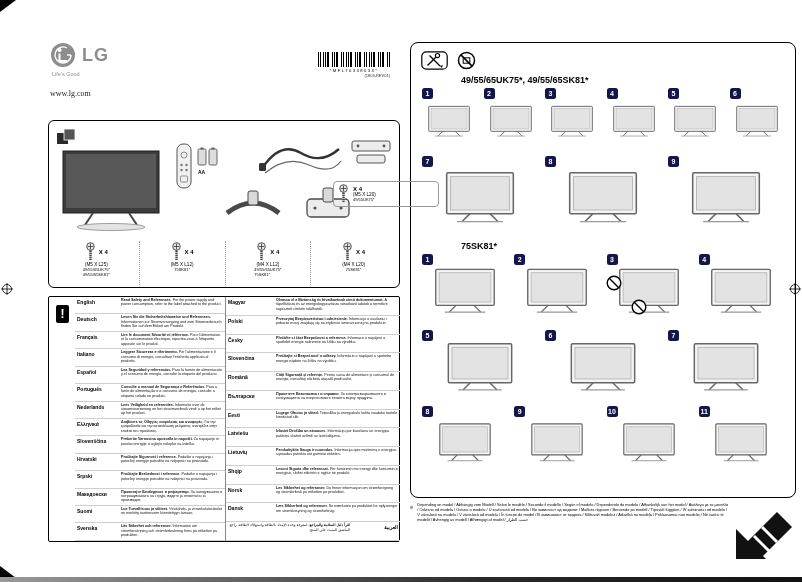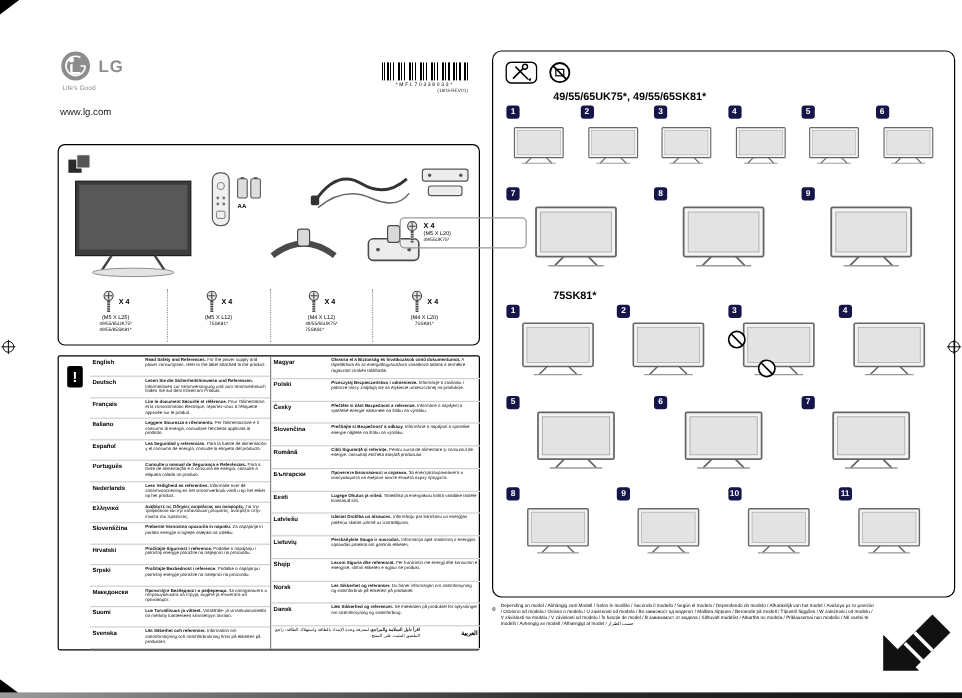--- a/index.html
+++ b/index.html
@@ -12,23 +12,23 @@
   .mark-tl { position:absolute; top:0; left:0; }
   .mark-bl { position:absolute; bottom:4px; left:0; }
   .regmark { position:absolute; }
   .regmark.rm-left  { left:1px;  top:283px; }
   .regmark.rm-right { left:789px; top:283px; }
   .bottom-edge { position:absolute; left:0; right:0; bottom:0; height:5px;
     background:linear-gradient(90deg,#9a9a9a,#2a2a2a 60%,#111); }
   
   .header { position:absolute; left:50px; top:42px; width:150px; }
   .lg-logo { display:flex; align-items:center; gap:6px; }
-  .lg-text { font-size:14px; font-weight:bold; color:#8d8d8d; letter-spacing:1px; }
+  .lg-text { font-size:18px; font-weight:bold; color:#8d8d8d; letter-spacing:1px; }
   .tagline { font-size:5.5px; color:#8d8d8d; margin-top:3px; margin-left:2px; }
-  .site { font-size:8px; color:#222; margin-top:12px; }
+  .site { font-size:8px; color:#222; margin-top:12px;font-family:Liberation Serif, serif; }
   .models { display:flex; flex-direction:column; gap:4px; margin-top:8px; }
   .model { font-size:7.5px; color:#111; }
   
   .barcode-wrap { position:absolute; left:318px; top:52px; width:78px; }
   .bars { width:72px; height:15px;
     background:repeating-linear-gradient(90deg,#000 0 1.4px,#fff 1.4px 2.4px,#000 2.4px 3px,#fff 3px 4.6px); }
   .code { font-size:4.2px; letter-spacing:1.4px; margin-top:1px; text-align:center; width:72px; }
   .rev  { font-size:4px; text-align:right; width:72px; color:#333; }
   
   .panel { position:absolute; left:410px; top:42px; width:386px; height:456px;

